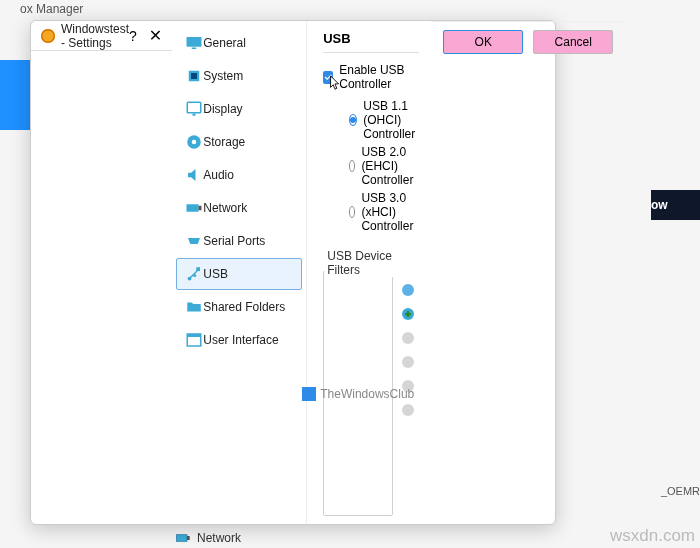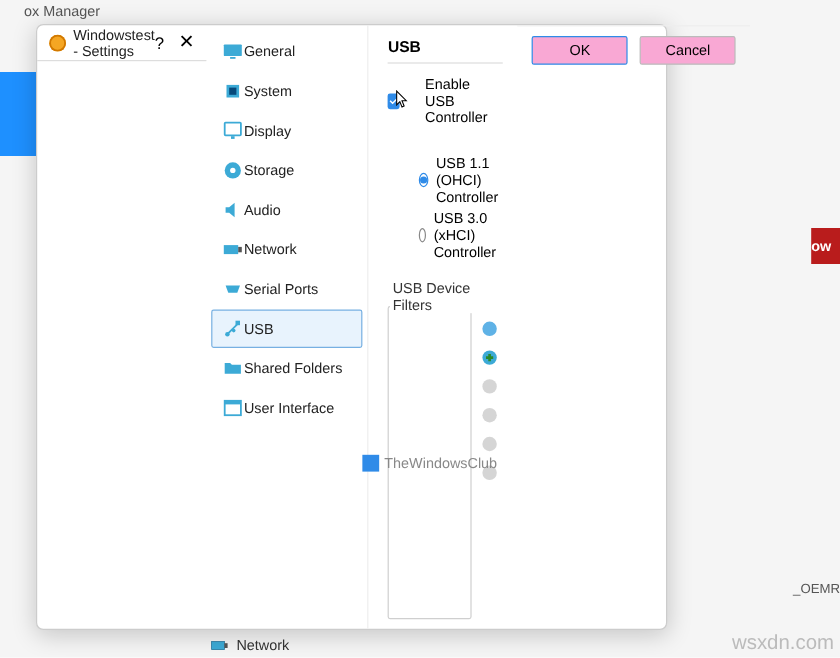--- a/index.html
+++ b/index.html
@@ -1,19 +1,19 @@
 <!DOCTYPE html>
 <html><head>
 <meta charset="utf-8">
 <style>
   * { box-sizing: border-box; font-family: "Segoe UI", Tahoma, sans-serif; font-size: 12px; }
   body { margin: 0; width: 700px; height: 548px; background: #f5f5f5; overflow: hidden; position: relative; }
   .bg-text { position: absolute; top: 2px; left: 20px; color: #555; text-align: center; }
   .bg-sidebar { position: absolute; left: 0; top: 60px; width: 30px; height: 70px; background: #1e90ff; }
-  .bg-right { position: absolute; right: 0; top: 190px; width: 24px; height: 30px; background: #b91c1c; color: #fff; display:flex; align-items:center; font-weight:bold; }
+  .bg-right { position: absolute; right: 0; top: 190px; width: 49px; height: 30px; background: #0f172a; color: #fff; display:flex; align-items:center; font-weight:bold; }
   .bg-oemr { position: absolute; right: 0; top: 485px; color:#555; font-size:11px; }
   .bg-network { position: absolute; left: 175px; top: 530px; display:flex; align-items:center; gap:6px; color:#333; }
   .bg-network svg { width:16px; height:16px; }
   .watermark { position:absolute; right:5px; bottom:2px; color:#bbb; font-size:17px; }
 
   .dialog {
     position: absolute; left: 30px; top: 20px; width: 526px; height: 505px;
     background: #fff; border: 1px solid #ccc; border-radius: 6px;
     box-shadow: 0 4px 20px rgba(0,0,0,0.2);
     display: flex; flex-direction: row;
@@ -33,21 +33,21 @@
   .body { flex:1; display:flex; }
   .sidebar { width: 135px; padding: 6px 4px; display:flex; flex-direction:column; gap:1px; border-right:1px solid #eee;}
   .sidebar-item { display:flex; align-items:center; gap:0; padding: 6px 8px; border:1px solid transparent; border-radius:2px; cursor:pointer; }
   .sidebar-item.selected { border-color:#77b0e2; background:#e8f3fd; }
   .sidebar-item .ico { width:18px; height:18px; display:flex; align-items:center; justify-content:center; }
   .sidebar-item .ico svg { width:18px; height:18px; }
   .sidebar-item span.label { color:#222; }
 
   .content { flex:1; display:flex; flex-direction:column; padding: 10px 12px 8px 16px; }
   .section-title { font-weight:bold; font-size:13px; border-bottom:1px solid #ddd; padding-bottom:6px; margin-bottom:10px; }
-  .checkbox-row { display:flex; align-items:center; gap:21px; margin-bottom:20px; position:relative; }
+  .checkbox-row { display:flex; align-items:center; gap:6px; margin-bottom:4px; position:relative; }
   .cursor-arrow { position:absolute; left:6px; top:12px; width:12px; height:16px; pointer-events:none; }
   .radios { padding-left: 26px; display:flex; flex-direction:column; gap:4px; margin-top:4px; }
   .radio-row { display:flex; align-items:center; gap:6px; }
   .fieldset-label { margin-top:10px; margin-left:4px; color:#333; padding:0 2px; background:#fff; display:inline-block; position:relative; z-index:2;}
   .filter-wrap { flex:1; display:flex; gap:4px;}
   .filter-box { flex:1; border:1px solid #cfcfcf; border-radius:2px; margin-top:-6px; position:relative; }
   .wm { position:absolute; left:50%; top:50%; transform:translate(-50%,-50%); display:flex; align-items:center; gap:4px; color:#888; font-size:14px;}
   .wm .sq { width:14px; height:14px; background:#2f8be8; }
   .side-buttons { display:flex; flex-direction:column; gap:6px; padding-top:4px; width:22px; align-items:center;}
   .side-buttons .btn-icon { width:18px; height:18px; cursor:pointer; display:flex; align-items:center; justify-content:center; }
@@ -196,20 +196,24 @@
 
       <div class="radios">
         <div class="radio-row">
           <span class="radio-filled">
               <span class="dot"></span>
             </span>
           <span>USB 1.1 (OHCI) Controller</span>
         </div>
         <div class="radio-row">
           <span class="radio-empty"></span>
+          <span>USB 2.0 (EHCI) Controller</span>
+        </div>
+        <div class="radio-row">
+          <span class="radio-empty"></span>
           <span>USB 3.0 (xHCI) Controller</span>
         </div>
       </div>
 
       <div style="position:relative; flex:1; display:flex; flex-direction:column; margin-top:6px;">
         <span class="fieldset-label" style="margin-left:2px;">USB Device Filters</span>
         <div class="filter-wrap">
           <div class="filter-box">
             <div class="wm">
               <span class="sq"></span>

